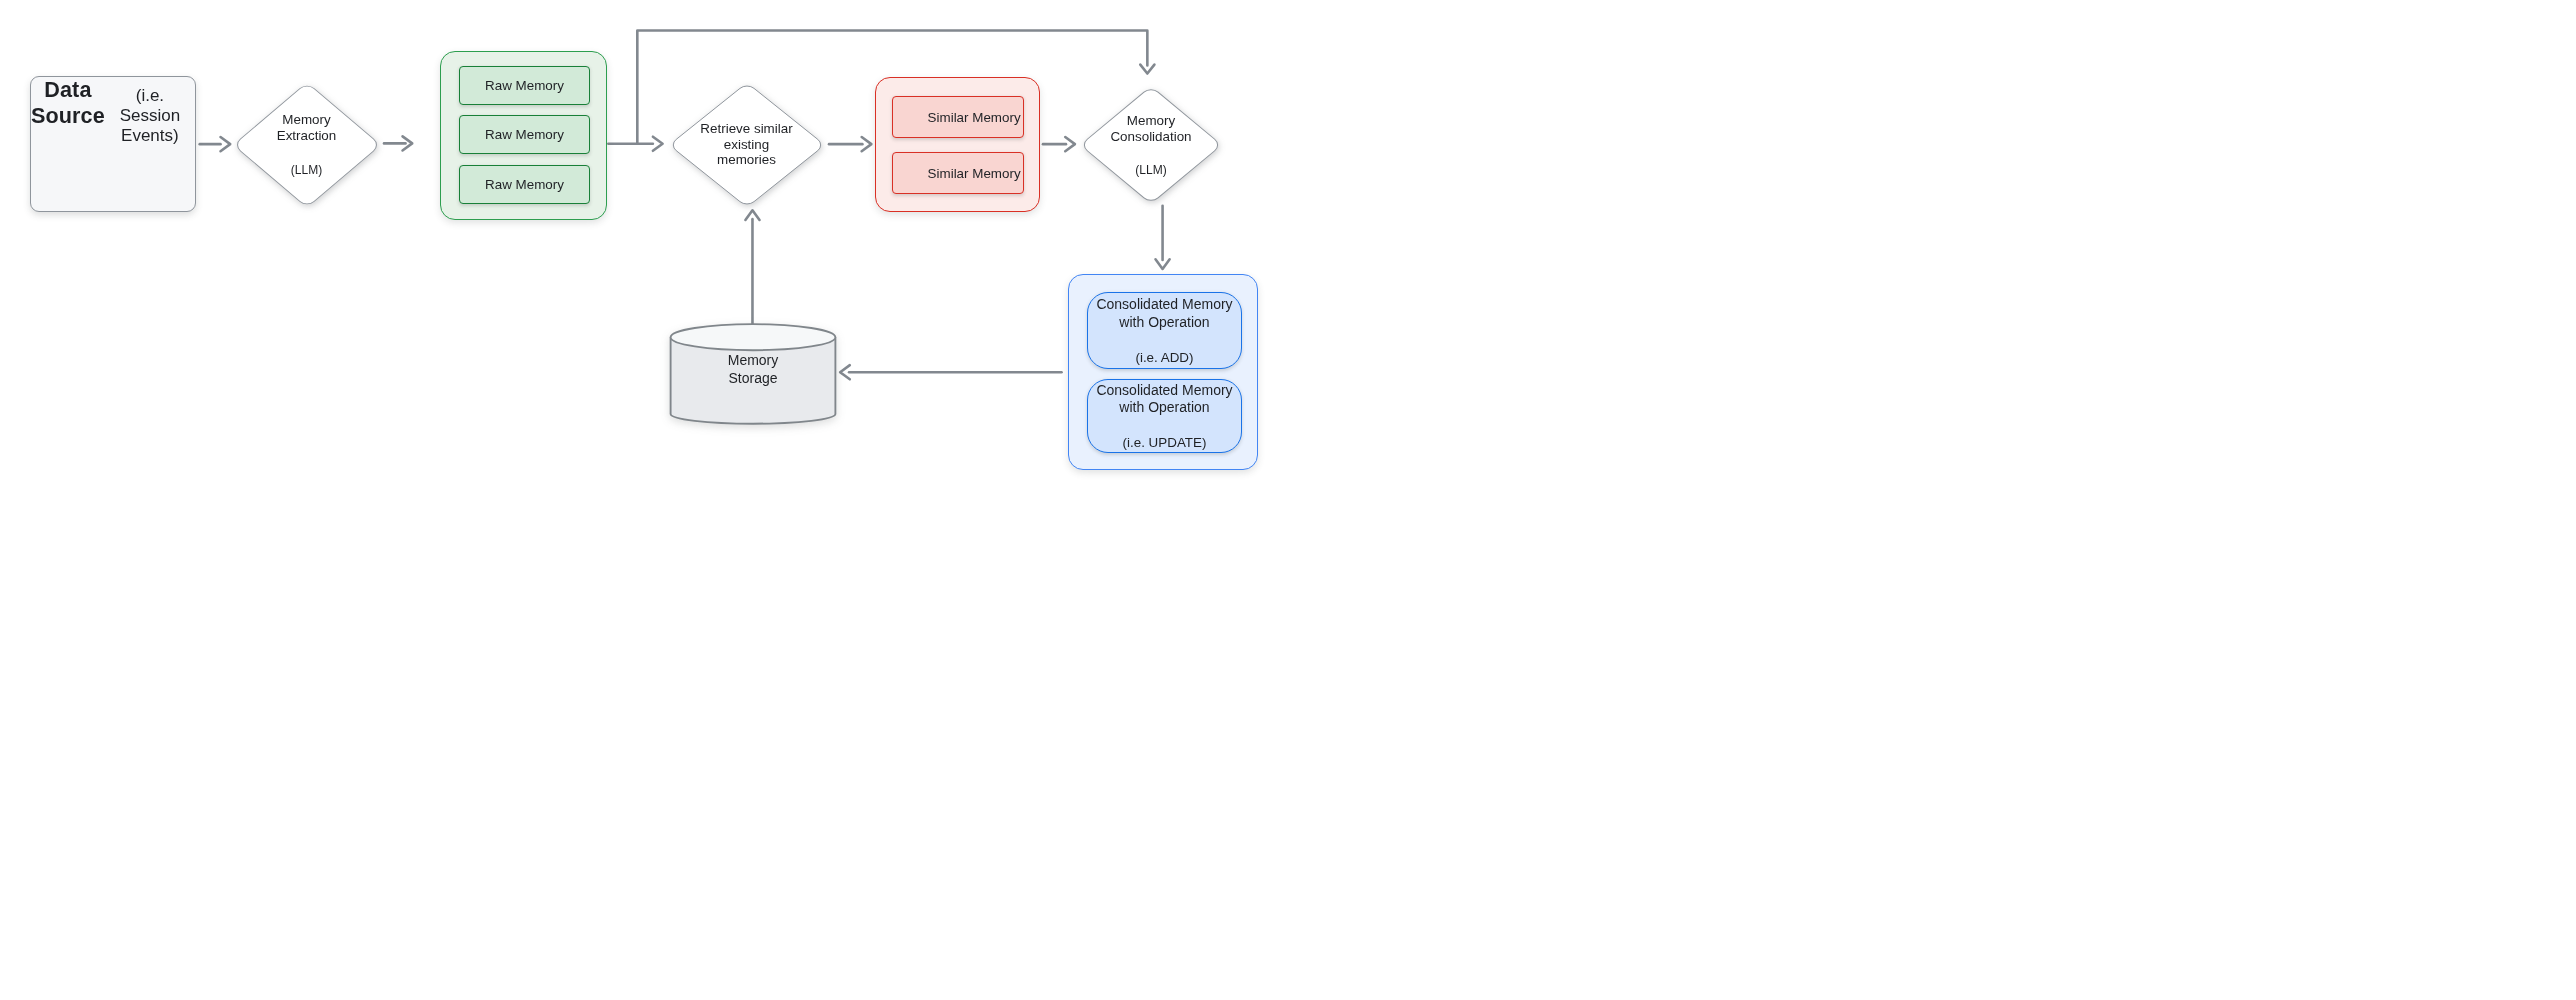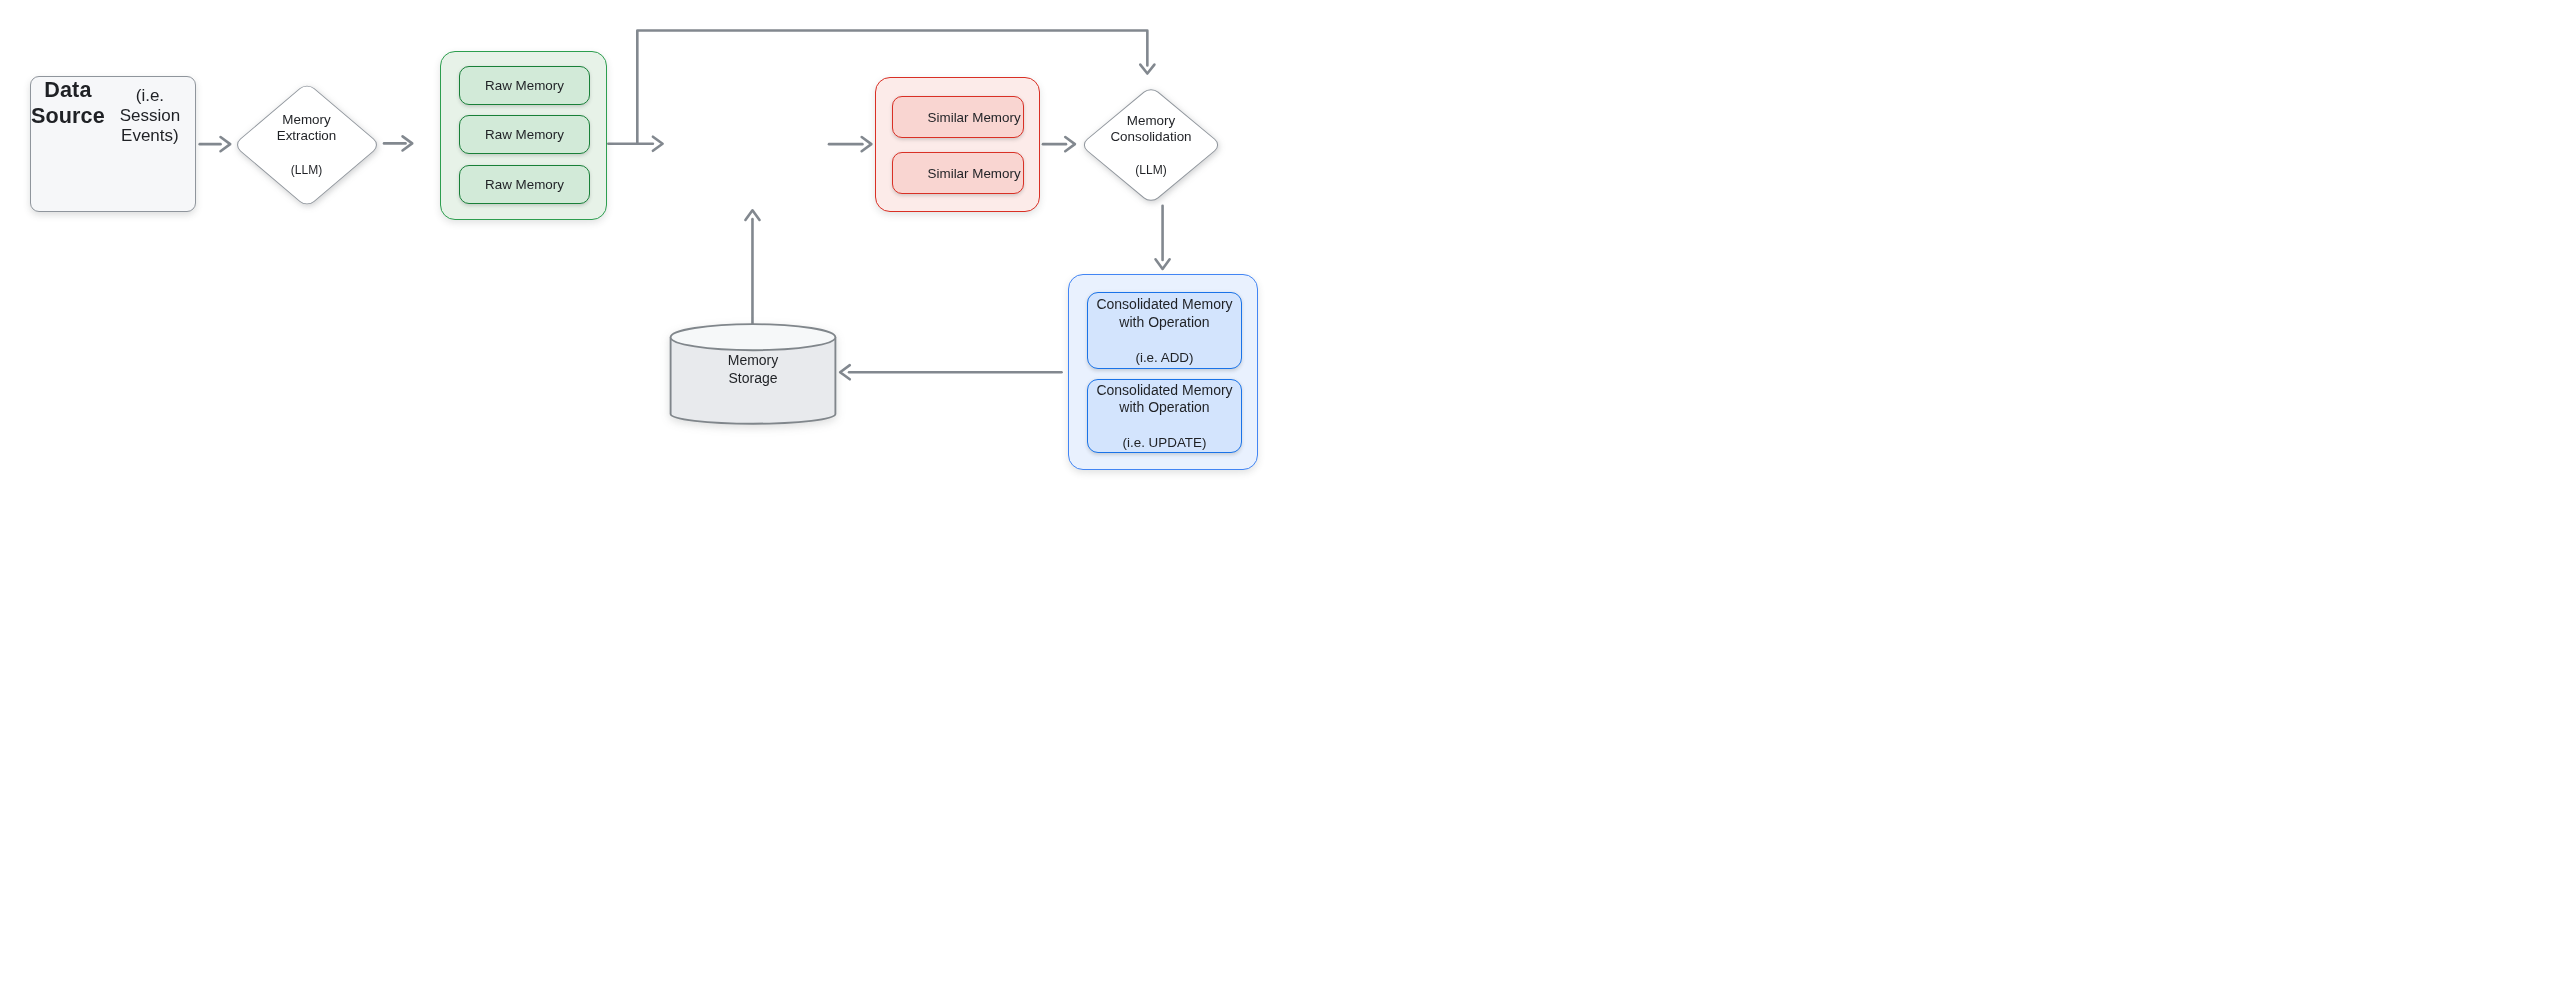--- a/index.html
+++ b/index.html
@@ -19,26 +19,26 @@
   .diamond-label{position:absolute;inset:0;display:flex;flex-direction:column;
     align-items:center;justify-content:center;text-align:center;}
   .diamond-title{font-size:13.4px;font-weight:500;line-height:1.18;white-space:pre-line;}
   .diamond-sub{font-size:12px;margin-top:19px;}
   
   .group{position:absolute;box-sizing:border-box;border-radius:15px;
     box-shadow:0 3px 7.4px rgba(60,64,67,.15);}
   .group-green{left:440px;top:51px;width:167px;height:169px;background:#e7f2e8;border:1.5px solid #2d9e4f;}
   .group-red{left:875px;top:77px;width:165px;height:135px;background:#fcebe9;border:1.5px solid #d93025;}
   .group-blue{left:1068px;top:274px;width:190px;height:196px;background:#e9f1fe;border:1.5px solid #4285f4;}
-  .item{position:absolute;box-sizing:border-box;border-radius:10px;display:flex;flex-direction:column;
+  .item{position:absolute;box-sizing:border-box;border-radius:4px;display:flex;flex-direction:column;
     align-items:center;justify-content:center;text-align:center;font-size:13.4px;font-weight:500;
     box-shadow:0 1.5px 3.7px rgba(60,64,67,.2);}
   .item-green{left:18px;width:131px;height:39px;background:#d2ead8;border:1.9px solid #188038;}
   .item-red{left:15.6px;width:132px;height:42px;background:#f9d5d1;border:1.9px solid #d93025;padding-left:33px;}
-  .item-blue{left:18px;width:155px;height:77px;background:#d3e4fd;border:1.9px solid #1a73e8;border-radius:11px;}
+  .item-blue{left:18px;width:155px;height:77px;background:#d3e4fd;border:1.9px solid #1a73e8;border-radius:21px;}
   .item-blue .t{font-size:14px;font-weight:500;line-height:1.22;white-space:pre-line;}
   .item-blue .s{font-size:13.4px;font-weight:400;margin-top:19px;}
   
   .cyl-label{position:absolute;left:668px;top:352px;width:170px;text-align:center;
     font-size:14px;font-weight:500;line-height:1.25;white-space:pre-line;}
   svg.connectors{position:absolute;left:0;top:0;pointer-events:none;}
   .cyl-svg{position:absolute;left:668px;top:320px;filter:drop-shadow(0 3px 4.5px rgba(60,64,67,.18));}
 </style>
 </head>
 <body>
@@ -103,20 +103,28 @@
       <span>Raw Memory</span>
     </div>
     <div class="item item-green" style="top:63px;">
       <span>Raw Memory</span>
     </div>
     <div class="item item-green" style="top:113px;">
       <span>Raw Memory</span>
     </div>
   </div>
 
+  <div class="diamond" style="left:669px;top:83px;width:155px;height:123px;">
+    <div class="diamond-shape" style="width:109px;height:109px;transform:translate(-50%,-50%) scaleY(0.8) rotate(45deg);"></div>
+    <div class="diamond-label">
+      <div class="diamond-title">Retrieve similar
+existing
+memories</div>
+    </div>
+  </div>
 
   <div class="group group-red">
     <div class="item item-red" style="top:18px;">
       <span>Similar Memory</span>
     </div>
     <div class="item item-red" style="top:74px;">
       <span>Similar Memory</span>
     </div>
   </div>
 

